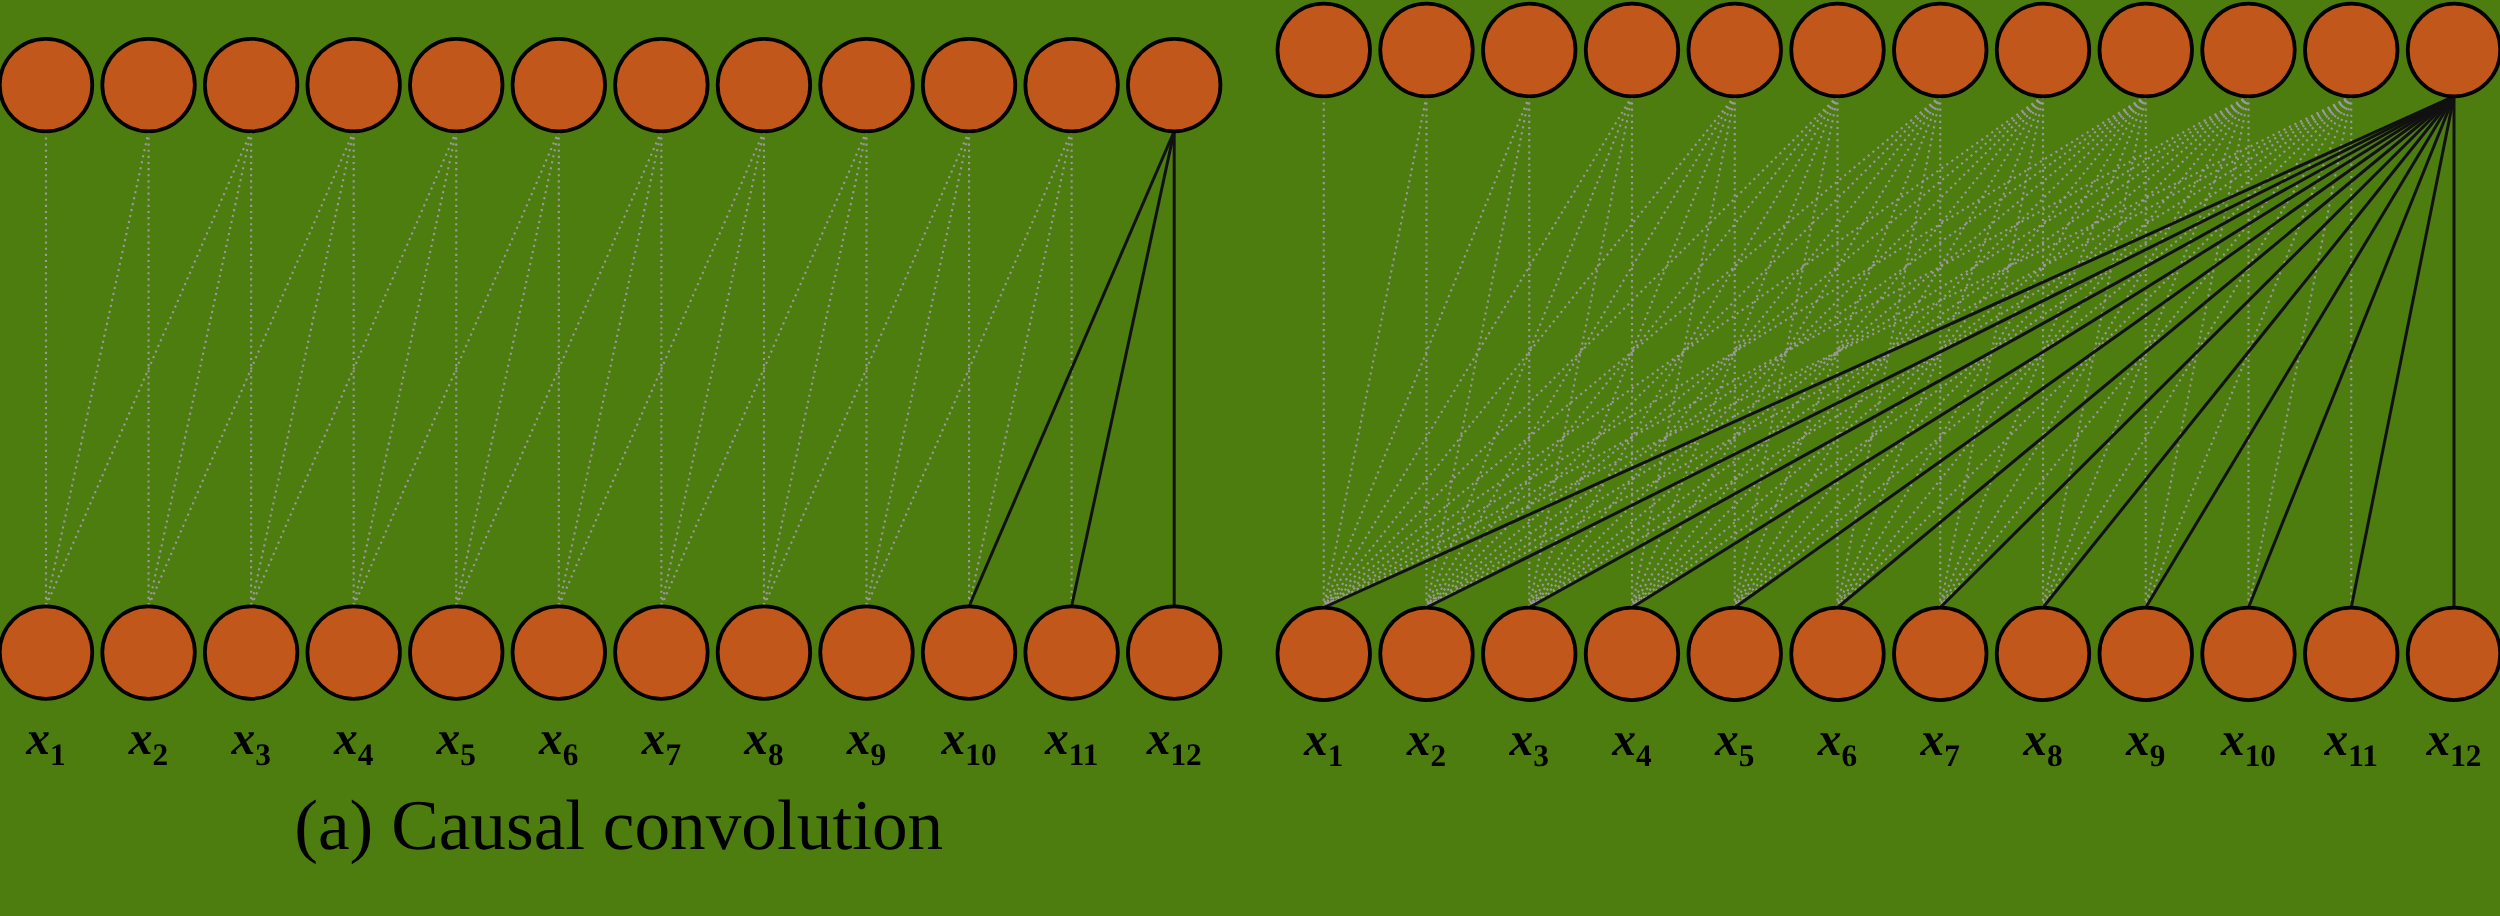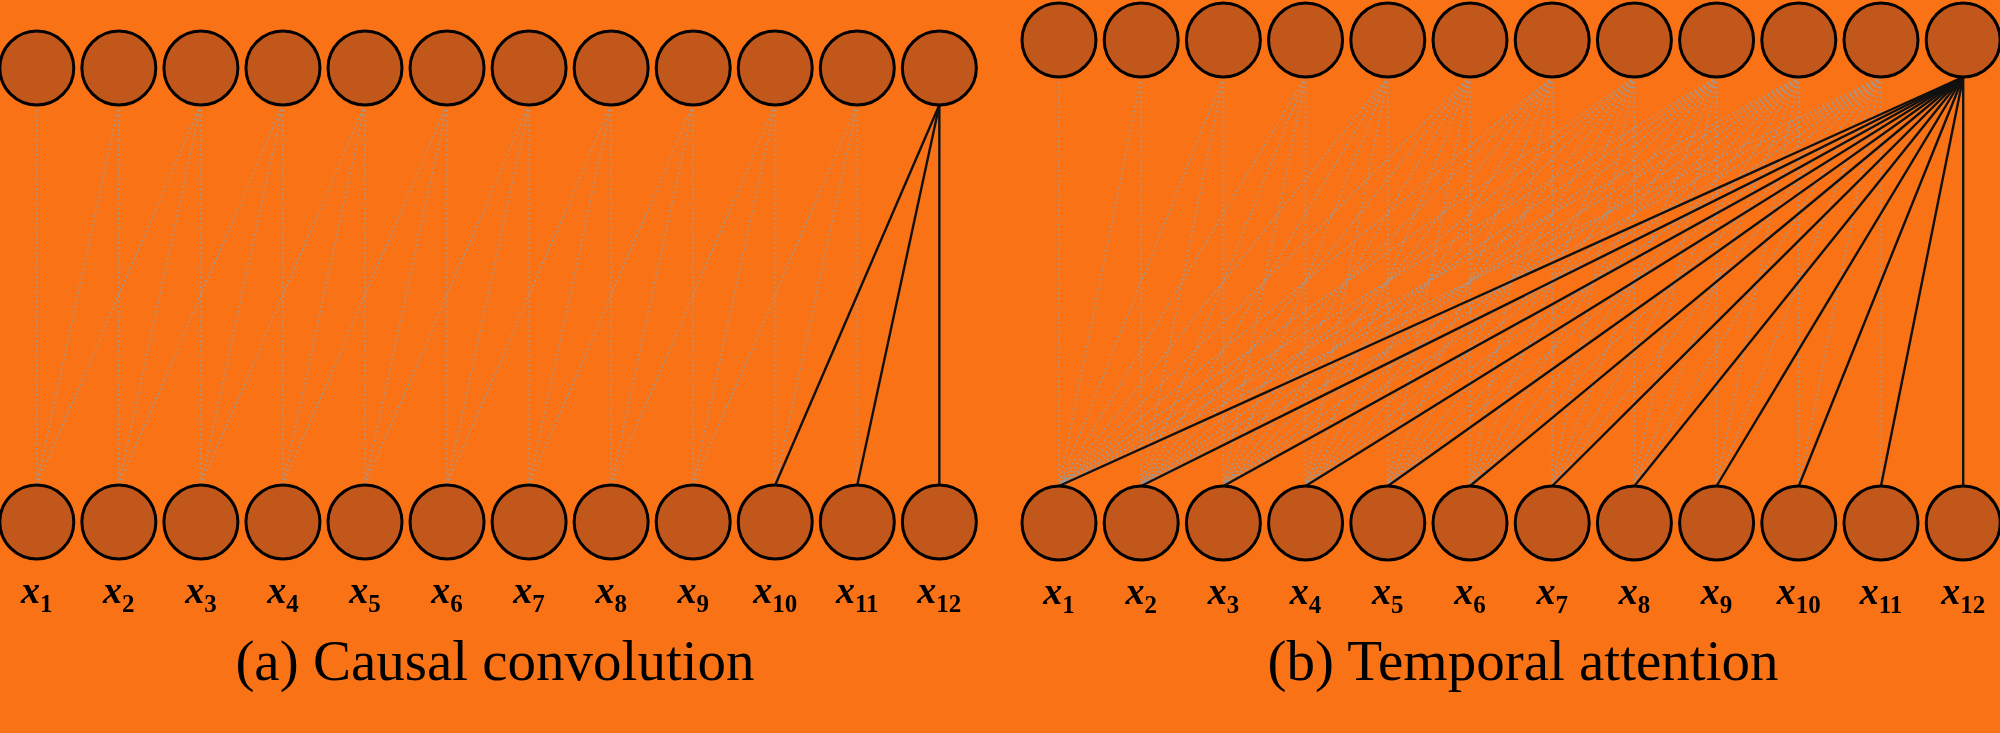--- a/index.html
+++ b/index.html
@@ -5,21 +5,21 @@
   html, body {
     margin: 0;
     padding: 0;
     background: #ffffff;
     font-family: "Liberation Serif", serif;
   }
   .figure {
     position: relative;
     width: 2000px;
     height: 733px;
-    background: #f97316;
+    background: #4d7c0f;
     overflow: hidden;
   }
   .figure svg {
     position: absolute;
     left: 0;
     top: 0;
     display: block;
   }
   .caption {
     position: absolute;
@@ -230,14 +230,13 @@
         <text x="1470" y="604" text-anchor="middle" font-family="&quot;Liberation Serif&quot;, serif" fill="#000000"><tspan font-size="38" font-style="italic" font-weight="bold">x</tspan><tspan font-size="25" font-weight="bold" dy="9">6</tspan></text>
         <text x="1552.2" y="604" text-anchor="middle" font-family="&quot;Liberation Serif&quot;, serif" fill="#000000"><tspan font-size="38" font-style="italic" font-weight="bold">x</tspan><tspan font-size="25" font-weight="bold" dy="9">7</tspan></text>
         <text x="1634.4" y="604" text-anchor="middle" font-family="&quot;Liberation Serif&quot;, serif" fill="#000000"><tspan font-size="38" font-style="italic" font-weight="bold">x</tspan><tspan font-size="25" font-weight="bold" dy="9">8</tspan></text>
         <text x="1716.6" y="604" text-anchor="middle" font-family="&quot;Liberation Serif&quot;, serif" fill="#000000"><tspan font-size="38" font-style="italic" font-weight="bold">x</tspan><tspan font-size="25" font-weight="bold" dy="9">9</tspan></text>
         <text x="1798.8000000000002" y="604" text-anchor="middle" font-family="&quot;Liberation Serif&quot;, serif" fill="#000000"><tspan font-size="38" font-style="italic" font-weight="bold">x</tspan><tspan font-size="25" font-weight="bold" dy="9">10</tspan></text>
         <text x="1881" y="604" text-anchor="middle" font-family="&quot;Liberation Serif&quot;, serif" fill="#000000"><tspan font-size="38" font-style="italic" font-weight="bold">x</tspan><tspan font-size="25" font-weight="bold" dy="9">11</tspan></text>
         <text x="1963.2" y="604" text-anchor="middle" font-family="&quot;Liberation Serif&quot;, serif" fill="#000000"><tspan font-size="38" font-style="italic" font-weight="bold">x</tspan><tspan font-size="25" font-weight="bold" dy="9">12</tspan></text>
       </g>
     </svg>
   <div class="caption caption-a">(a) Causal convolution</div>
-  <div class="caption caption-b">(b) Temporal attention</div>
 </div>
 
 </body></html>

